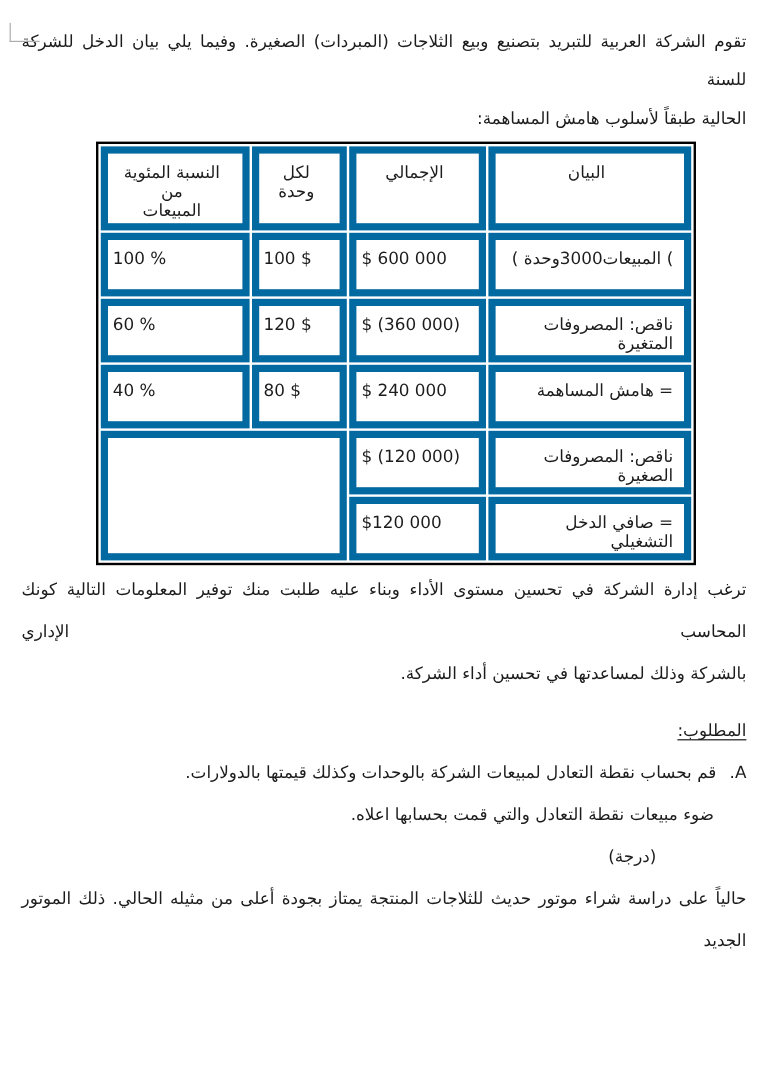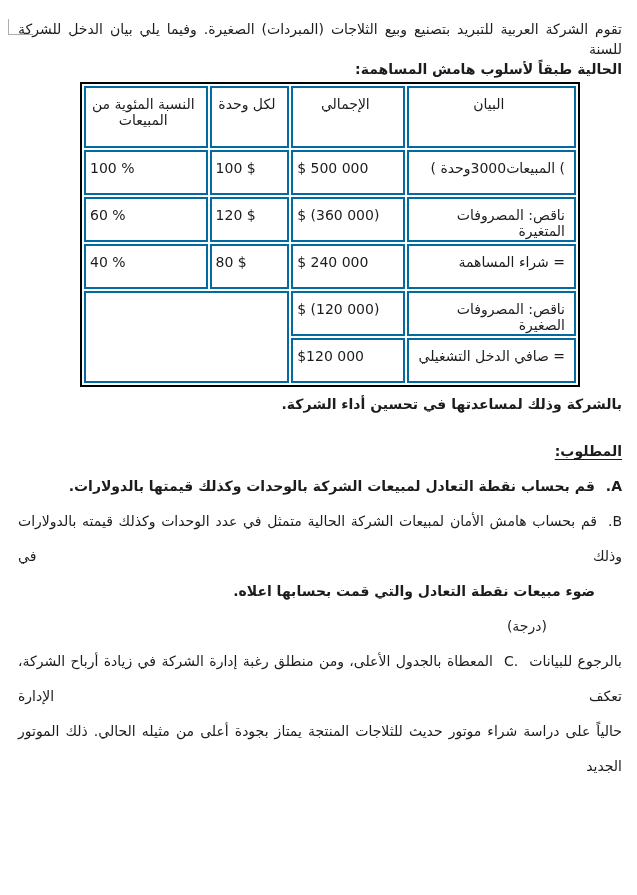--- a/index.html
+++ b/index.html
@@ -6,34 +6,34 @@
   body{
     width:637px;height:895px;overflow:hidden;background:#ffffff;
     font-family:"DejaVu Sans","Liberation Sans",sans-serif;
     color:#1c1c1c;font-size:14px;direction:rtl;position:relative;
   }
   .page{position:relative;width:637px;height:895px;padding:0 15px 0 18px;box-sizing:border-box;}
   .crop-mark{
     position:absolute;top:0;left:8px;width:24px;height:15px;
     border-left:1px solid #adadad;border-bottom:1px solid #adadad;
   }
-  .line32{line-height:20px;}
+  .line32{line-height:32px;}
   .line35{line-height:35px;}
   .jl{text-align:justify;text-align-last:justify;}
-  .right{font-weight:bold;}
+  .right{}
   .para{white-space:nowrap;}
   .jl.para{white-space:normal;}
   
   table.income{
     border-collapse:separate;border-spacing:2px;
     border:2px solid #000;background:#fff;
     width:500px;margin:3px 42px 0 0;table-layout:fixed;
   }
   table.income td{
-    border:2px solid #0369a1;vertical-align:top;padding:8px 9px 0 4px;
+    border:6px solid #0369a1;vertical-align:top;padding:8px 9px 0 4px;
     font-size:14px;overflow:hidden;
   }
   td.hcell{text-align:center;height:50px;padding:8px 2px 0 2px;}
   td.num{text-align:left;height:33px;padding:9px 2px 0 2px;}
   td.stmt{text-align:right;height:33px;padding:9px 9px 0 4px;}
   td.empty-merged{border:2px solid #000;}
   .ltr{direction:ltr;unicode-bidi:isolate;}
   .salescell{direction:ltr;unicode-bidi:isolate;white-space:pre;display:inline-block;}
   .salescell span{unicode-bidi:isolate;white-space:pre;}
   
@@ -67,60 +67,55 @@
       <td class="hcell">لكل وحدة</td>
       <td class="hcell">
         <div>النسبة المئوية من</div>
         <div>المبيعات</div>
       </td>
     </tr>
     <tr>
       <td class="stmt">
         <span class="salescell"><span>( </span><span dir="rtl">وحدة</span><span>3000</span><span dir="rtl">المبيعات</span><span> (</span></span>
       </td>
-      <td class="num"><span class="ltr">$ 500 000</span></td>
+      <td class="num"><span class="ltr">$ 600 000</span></td>
       <td class="num"><span class="ltr">100 $</span></td>
       <td class="num"><span class="ltr">100 %</span></td>
     </tr>
     <tr>
       <td class="stmt">ناقص: المصروفات المتغيرة</td>
       <td class="num"><span class="ltr">$ (360 000)</span></td>
       <td class="num"><span class="ltr">120 $</span></td>
       <td class="num"><span class="ltr">60 %</span></td>
     </tr>
     <tr>
-      <td class="stmt">= شراء المساهمة</td>
+      <td class="stmt">= هامش المساهمة</td>
       <td class="num"><span class="ltr">$ 240 000</span></td>
       <td class="num"><span class="ltr">80 $</span></td>
       <td class="num"><span class="ltr">40 %</span></td>
     </tr>
     <tr>
       <td class="stmt">ناقص: المصروفات الصغيرة</td>
       <td class="num"><span class="ltr">$ (120 000)</span></td>
       <td class="empty-merged" colspan="2" rowspan="2"></td>
     </tr>
     <tr>
       <td class="stmt">= صافي الدخل التشغيلي</td>
       <td class="num"><span class="ltr">$120 000</span></td>
     </tr>
   </tbody>
     </table>
 
+  <div class="para jl line35" style="margin-top:4px">ترغب إدارة الشركة في تحسين مستوى الأداء وبناء عليه طلبت منك توفير المعلومات التالية كونك المحاسب الإداري</div>
   <div class="para right line35">بالشركة وذلك لمساعدتها في تحسين أداء الشركة.</div>
 
   <div class="right line35" style="margin-top:12px"><span class="required-heading">المطلوب:</span></div>
 
   <div class="right line35">
     <span class="marker">A.</span><span>قم بحساب نقطة التعادل لمبيعات الشركة بالوحدات وكذلك قيمتها بالدولارات.</span>
   </div>
 
-  <div class="jl line35">
-    <span class="marker">B.</span><span>قم بحساب هامش الأمان لمبيعات الشركة الحالية متمثل في عدد الوحدات وكذلك قيمته بالدولارات وذلك في</span>
-  </div>
   <div class="right line35 hang">ضوء مبيعات نقطة التعادل والتي قمت بحسابها اعلاه.</div>
   <div class="grade line35" style="padding-right:75px">(درجة)</div>
 
-  <div class="jl line35">
-    <span>بالرجوع للبيانات</span><span class="marker-ltr">C.</span><span>المعطاة بالجدول الأعلى، ومن منطلق رغبة إدارة الشركة في زيادة أرباح الشركة، تعكف الإدارة</span>
-  </div>
   <div class="jl line35">حالياً على دراسة شراء موتور حديث للثلاجات المنتجة يمتاز بجودة أعلى من مثيله الحالي. ذلك الموتور الجديد</div>
 
 </div>
 
 </body></html>

